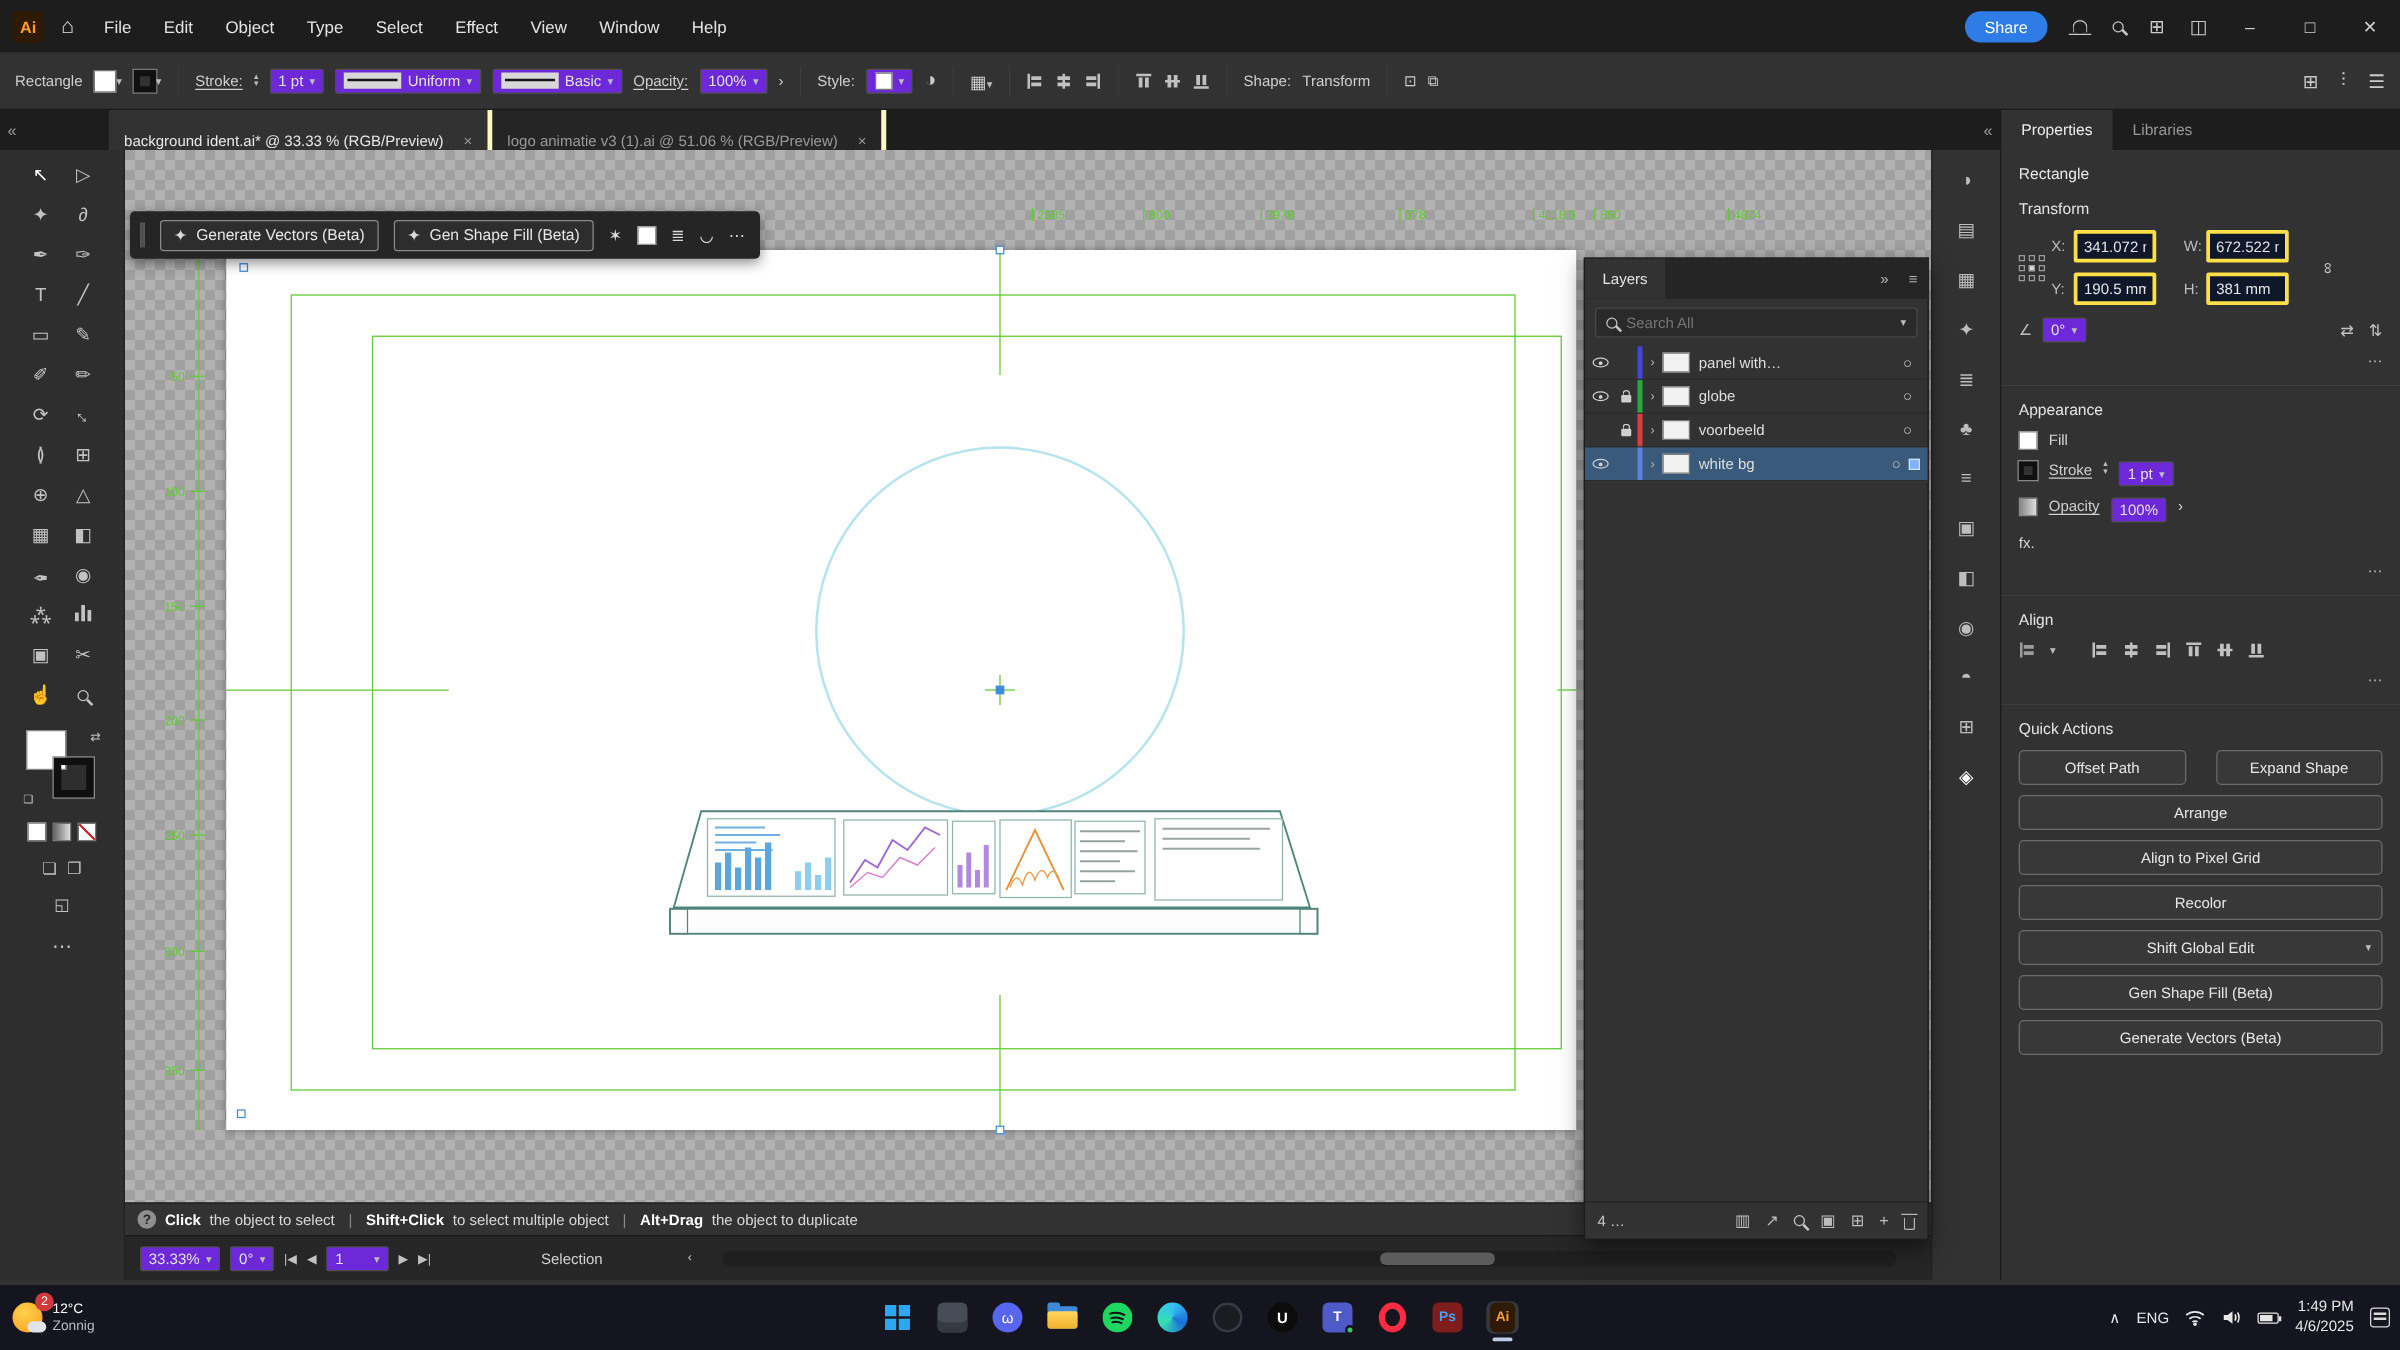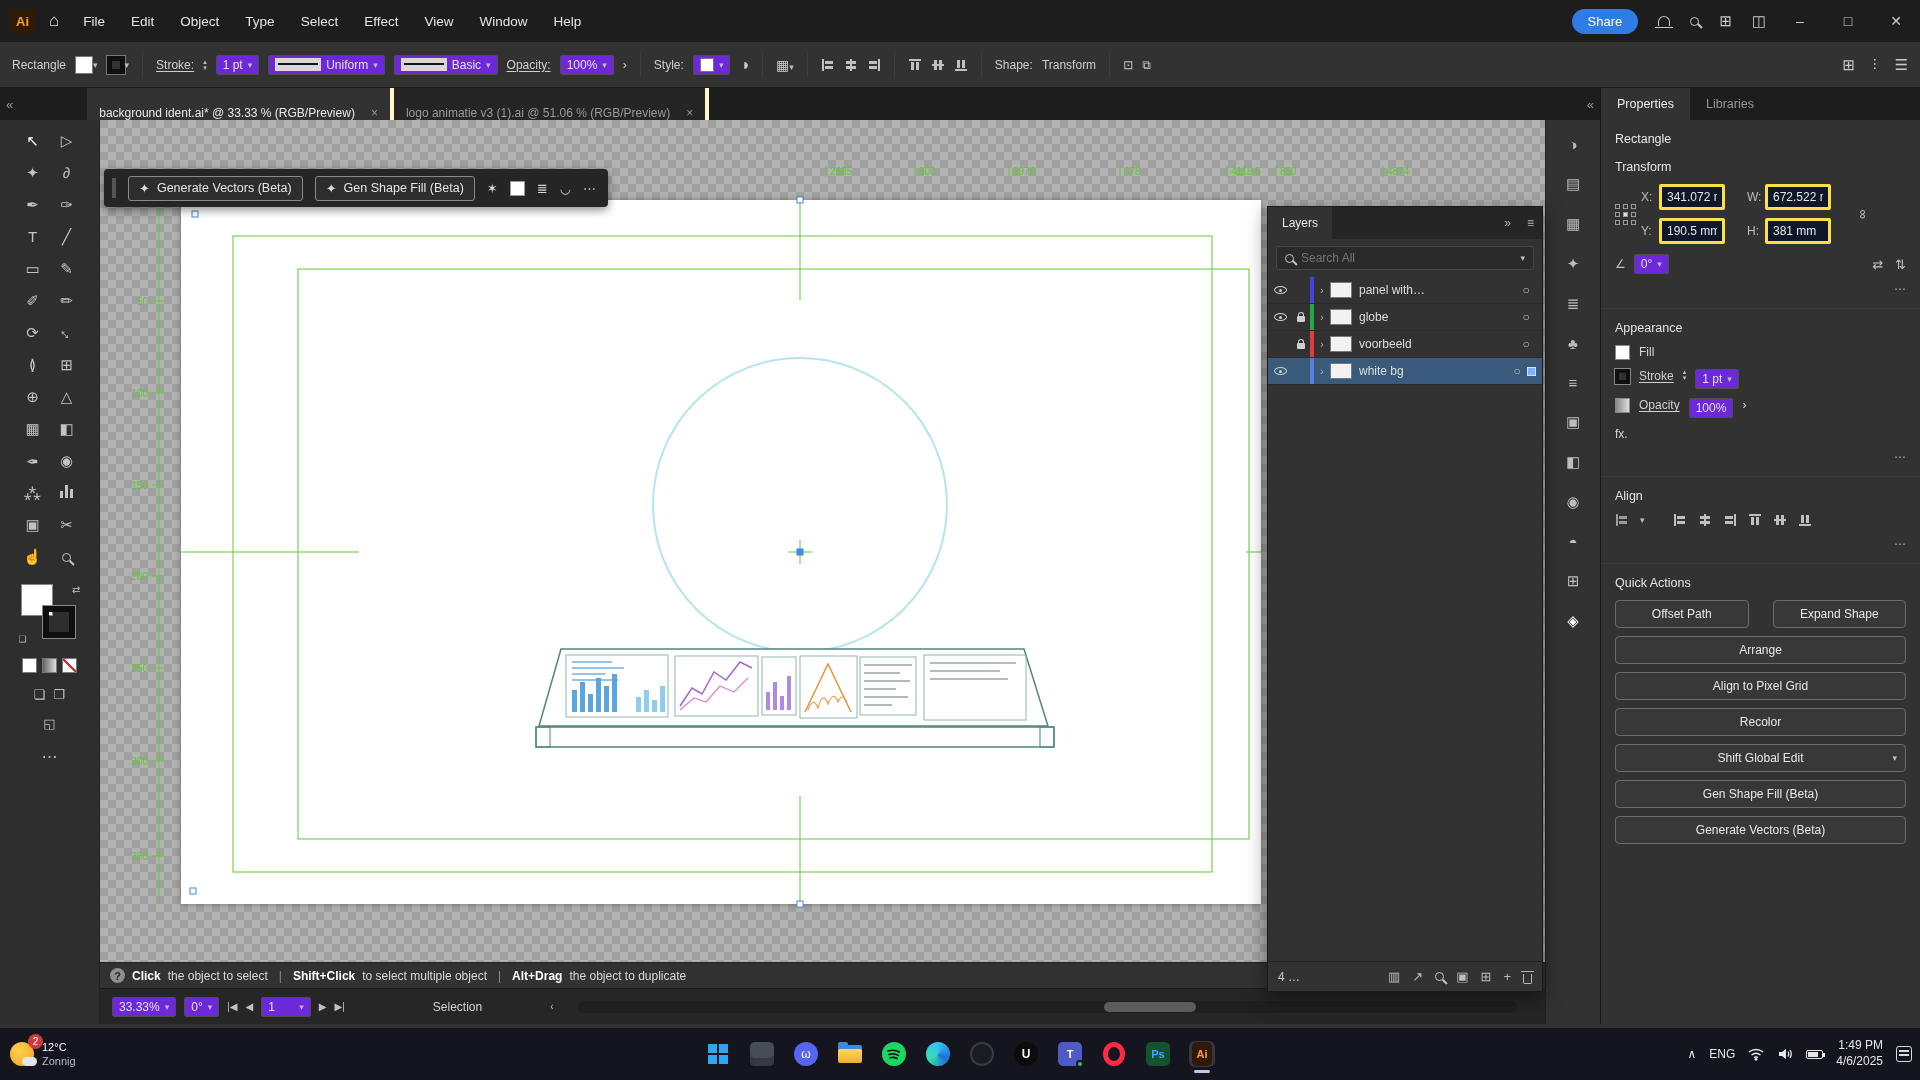--- a/index.html
+++ b/index.html
@@ -767,21 +767,21 @@
         <span class="ic-round" style="background:#0c0c0c;color:#fff;display:flex;align-items:center;justify-content:center;font-size:12px;font-weight:bold">U</span>
       </span>
     <span class="appic">
         <span class="ic-sq" style="background:#4e5ac8;color:#fff">T</span>
         <span class="teams-dot"></span>
       </span>
     <span class="appic">
         <span class="opera"></span>
       </span>
     <span class="appic">
-        <span class="ic-sq" style="background:#14532d;color:#35aaff">Ps</span>
+        <span class="ic-sq" style="background:#7f1d1d;color:#35aaff">Ps</span>
       </span>
     <span class="appic ai-active">
         <span class="ic-sq" style="background:#2f1b05;color:#ff9c2e">Ai</span>
         <span class="ai-underline"></span>
       </span>
   </div>
   <div id="tray">
     <span>∧</span>
     <span>ENG</span>
     <svg width="16" height="14">

